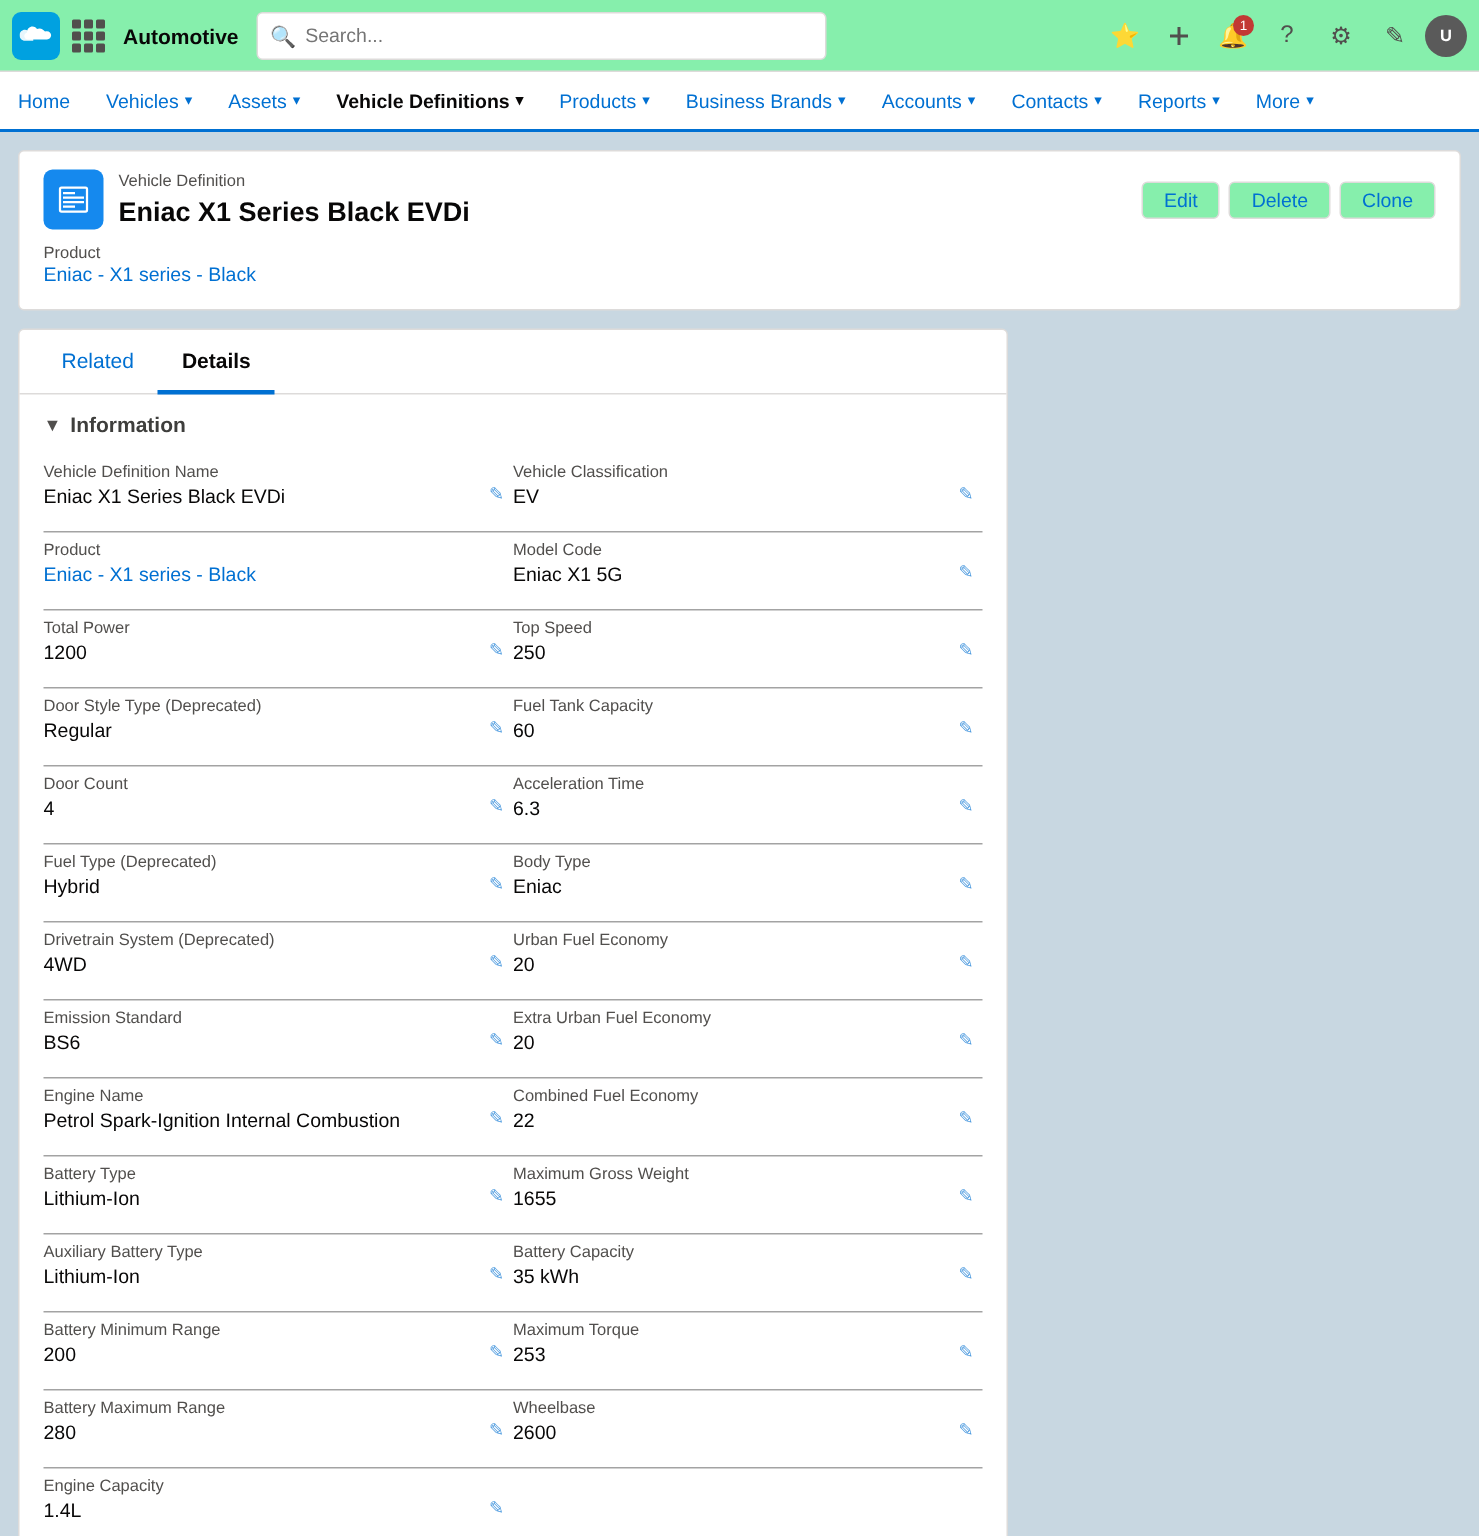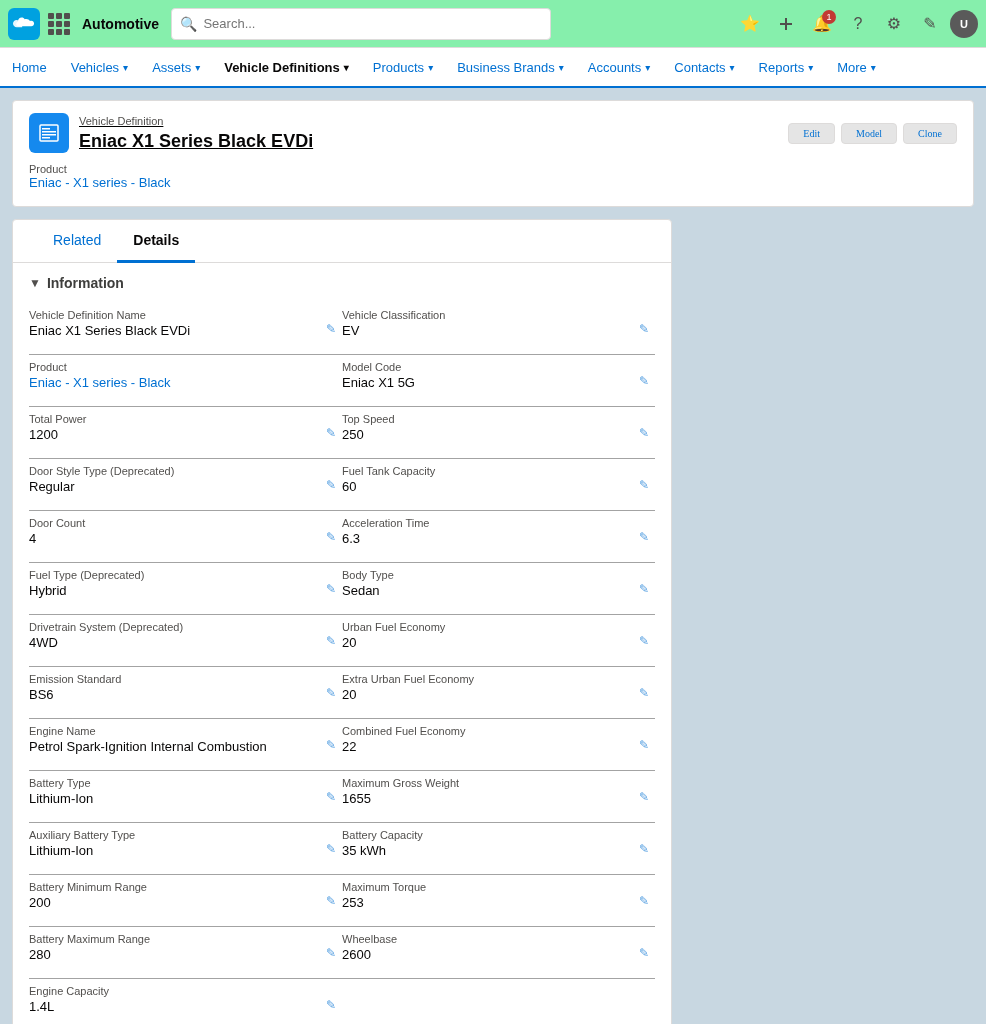--- a/index.html
+++ b/index.html
@@ -105,55 +105,55 @@
       margin-bottom: 12px;
       border: 1px solid #dddbda;
     }
     .record-breadcrumb {
       font-size: 11px; color: #514f4d; margin-bottom: 4px;
     }
     .record-title-row {
       display: flex; align-items: center; justify-content: space-between;
     }
     .record-title-left {
-      display: flex; align-items: center; gap: 10px; text-decoration: underline;
+      display: flex; align-items: center; gap: 10px;
     }
     .record-icon {
       width: 40px; height: 40px;
       background: #1589ee;
       border-radius: 6px;
       display: flex; align-items: center; justify-content: center;
       flex-shrink: 0;
     }
     .record-title {
       font-size: 18px; font-weight: 700; color: #080707;
     }
     .record-buttons { display: flex; gap: 6px; }
     .btn {
-      padding: 4px 14px; border-radius: 4px; font-size: 10px;
+      padding: 4px 14px; border-radius: 4px; font-size: 13px;
       cursor: pointer; border: 1px solid #dddbda;
-      background: #e5e5e5; color: #0070d2; font-family: Liberation Serif, serif;
+      background: #86efac; color: #0070d2;
     }
     .record-product {
       margin-top: 10px;
     }
     .record-product-label { font-size: 11px; color: #514f4d; }
     .record-product-link { color: #0070d2; font-size: 13px; cursor: pointer; }
 
     
     .tabs-container {
       background: #fff;
       border-radius: 4px;
       border: 1px solid #dddbda;
       min-height: 600px;
     }
     .tabs-header {
       display: flex;
       border-bottom: 1px solid #dddbda;
-      padding: 0 24px;
+      padding: 0 12px;
     }
     .tab {
       padding: 12px 16px;
       font-size: 14px;
       cursor: pointer;
       color: #0070d2;
       border-bottom: 3px solid transparent;
       margin-bottom: -1px;
     }
     .tab.active {
@@ -306,21 +306,21 @@
             <rect x="4" y="15" width="8" height="1.5" fill="white"></rect>
           </svg>
         </div>
         <div>
           <div class="record-breadcrumb">Vehicle Definition</div>
           <div class="record-title">Eniac X1 Series Black EVDi</div>
         </div>
       </div>
       <div class="record-buttons">
         <button class="btn">Edit</button>
-        <button class="btn">Model</button>
+        <button class="btn">Delete</button>
         <button class="btn">Clone</button>
       </div>
     </div>
     <div class="record-product">
       <div class="record-product-label">Product</div>
       <div class="record-product-link">Eniac - X1 series - Black</div>
     </div>
   </div>
 
   <div style="display:flex; gap:12px;">
@@ -390,21 +390,21 @@
               <div class="field-value">6.3</div>
               <span class="field-edit edit-pencil"></span>
             </div>
             <div class="field-item">
               <div class="field-label">Fuel Type (Deprecated)</div>
               <div class="field-value">Hybrid</div>
               <span class="field-edit edit-pencil"></span>
             </div>
             <div class="field-item">
               <div class="field-label">Body Type</div>
-              <div class="field-value">Sedan</div>
+              <div class="field-value">Eniac</div>
               <span class="field-edit edit-pencil"></span>
             </div>
             <div class="field-item">
               <div class="field-label">Drivetrain System (Deprecated)</div>
               <div class="field-value">4WD</div>
               <span class="field-edit edit-pencil"></span>
             </div>
             <div class="field-item">
               <div class="field-label">Urban Fuel Economy</div>
               <div class="field-value">20</div>

